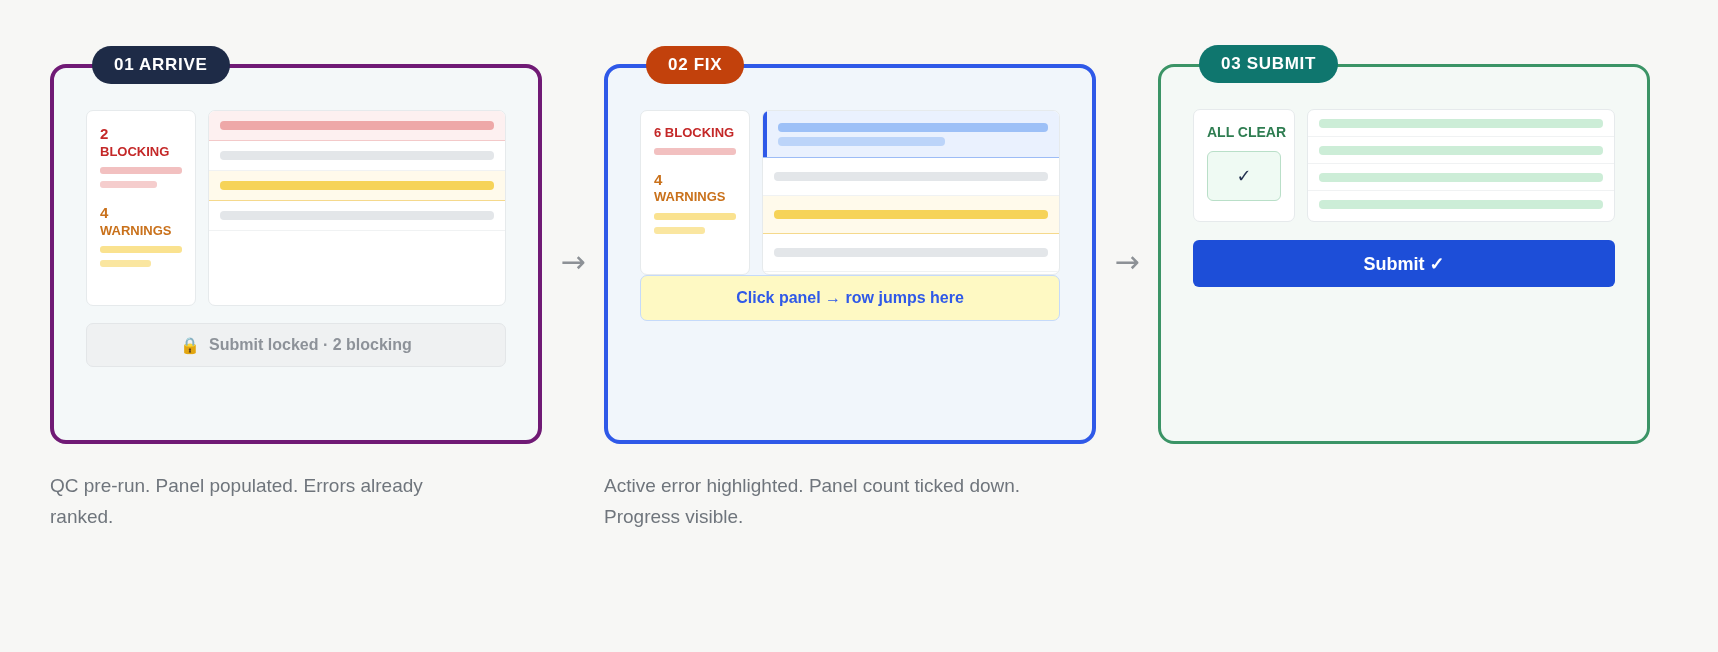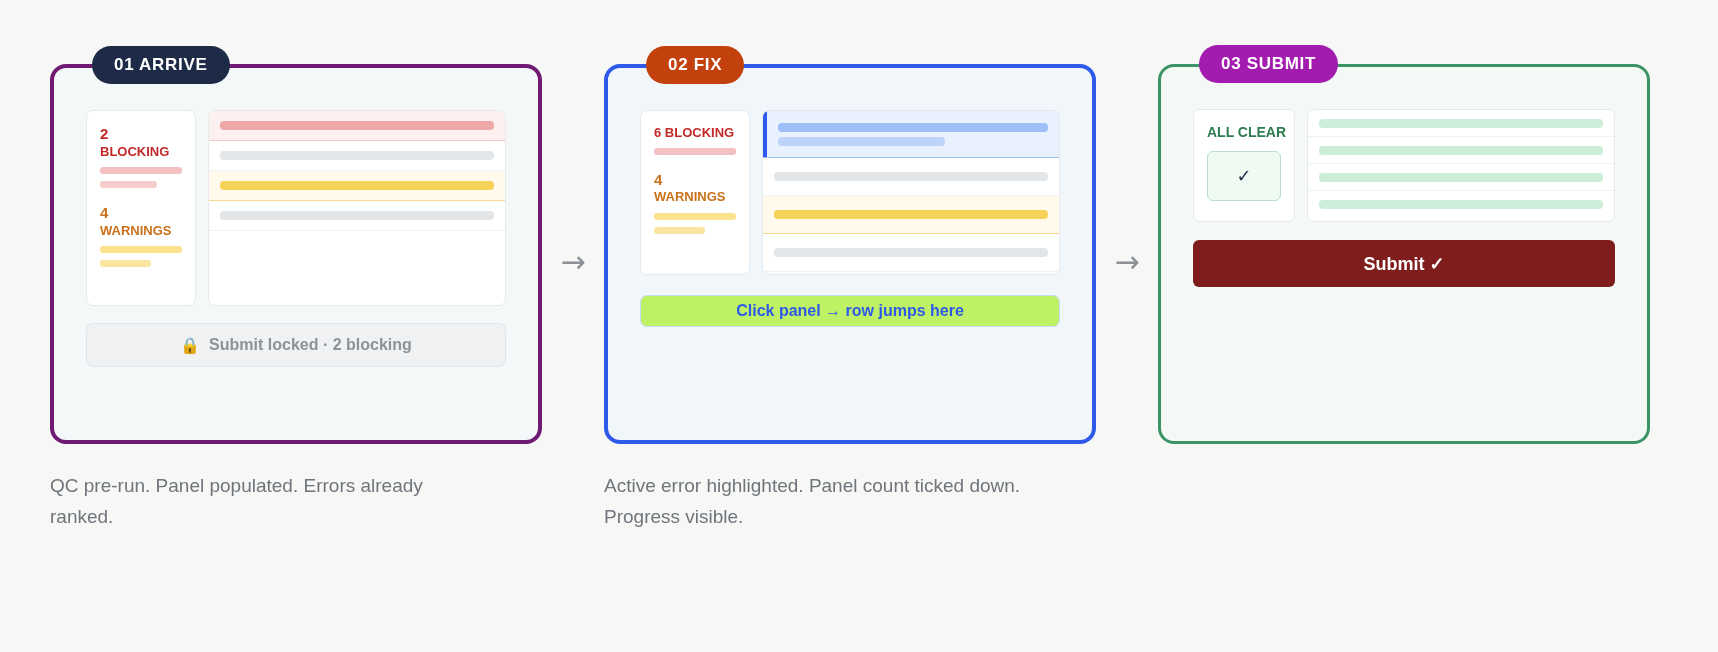--- a/index.html
+++ b/index.html
@@ -68,21 +68,21 @@
     justify-content: center;
     color: #ffffff;
     font-size: 17px;
     font-weight: bold;
     letter-spacing: 0.7px;
     white-space: nowrap;
     z-index: 5;
   }
   .badge.dark  { background: #1e2b47; }
   .badge.blue  { background: #c2410c; }
-  .badge.green { background: #a21caf; }
+  .badge.green { background: #0f766e; }
 
   .card-body {
     position: absolute;
     left: 0; right: 0; top: 0; bottom: 0;
     padding: 42px 32px 0 32px;
   }
 
   
   .inner {
     display: flex;
@@ -182,37 +182,36 @@
     background: #eff1f2;
     border: 1px solid #e3e6e8;
     display: flex;
     align-items: center;
     justify-content: center;
     color: #8d9299;
     font-size: 16px;
     font-weight: bold;
   }
   .hint-bar {
-    margin-top: 20px;
-    height: 32px;
+    height: 46px;
     border-radius: 7px;
-    background: #bef264;
+    background: #fef9c3;
     border: 1px solid #c5dafa;
     display: flex;
     align-items: center;
     justify-content: center;
     color: #2f59e8;
     font-size: 16px;
     font-weight: bold;
   }
   .submit-btn {
     margin-top: 18px;
     height: 47px;
     border-radius: 6px;
-    background: #7f1d1d;
+    background: #1d4ed8;
     display: flex;
     align-items: center;
     justify-content: center;
     color: #ffffff;
     font-size: 18px;
     font-weight: bold;
     border: none;
     width: 100%;
     cursor: pointer;
     font-family: "Liberation Sans", sans-serif;

